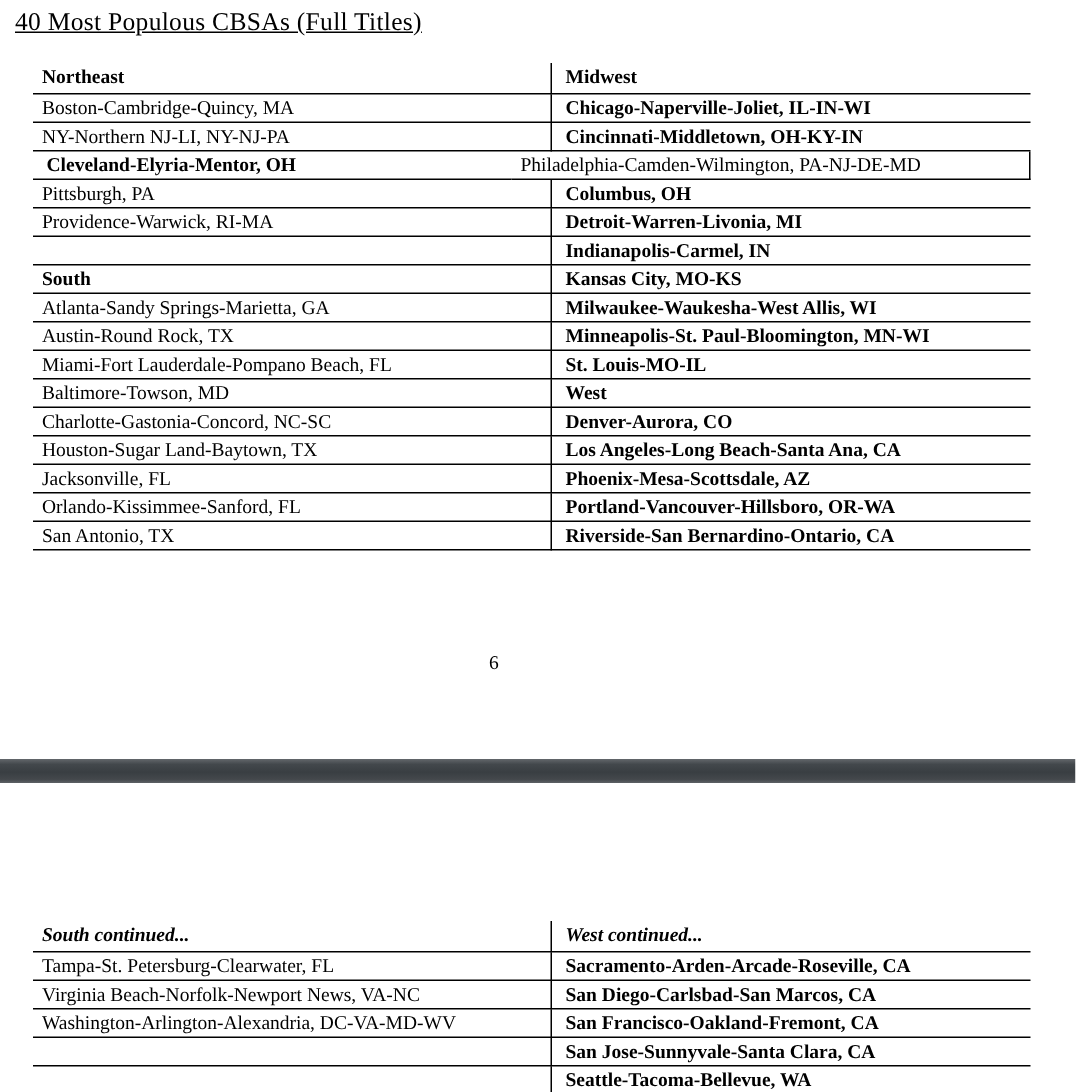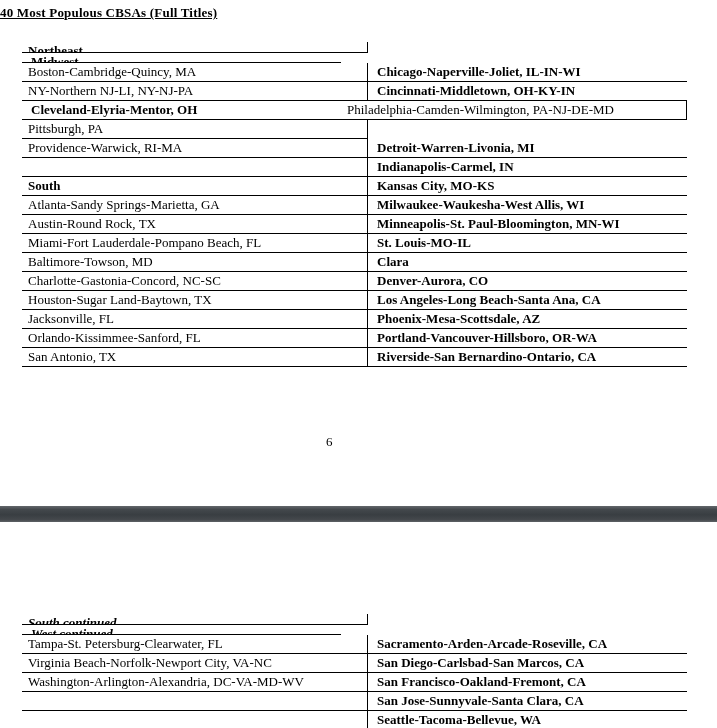--- a/index.html
+++ b/index.html
@@ -19,42 +19,42 @@
     position: absolute;
     left: 0;
     width: 717px;
     background: #ffffff;
   }
   #page1 { top: 0; height: 506px; }
   #page2 { top: 522px; height: 170px; }
 
   .doc-title {
     position: absolute;
-    left: 0;
+    left: 10px;
     top: 5px;
-    font-size: 13px;
-    font-weight: bold;
+    font-size: 17px;
+    font-weight: normal;
     text-decoration: underline;
     letter-spacing: 0.2px;
     white-space: nowrap;
   }
 
   .cbsa-table {
     position: absolute;
     left: 22px;
     width: 665px;
   }
   #table1 { top: 42px; }
   #table2 { top: 92px; } 
 
   .trow {
     display: flex;
     height: 19px;
   }
-  .trow.header-row { height: 21px; flex-direction: column; }
+  .trow.header-row { height: 21px; }
   .tcell {
     box-sizing: border-box;
     border-bottom: 1px solid #000000;
     font-size: 13px;
     line-height: 18px;
     white-space: nowrap;
     overflow: hidden;
   }
   .tcell.left {
     width: 346px;
@@ -103,20 +103,21 @@
       <div class="trow">
         <div class="tcell left item">NY-Northern NJ-LI, NY-NJ-PA</div>
         <div class="tcell right item">Cincinnati-Middletown, OH-KY-IN</div>
       </div>
       <div class="trow">
         <div class="tcell right item">Cleveland-Elyria-Mentor, OH</div>
         <div class="tcell left item">Philadelphia-Camden-Wilmington, PA-NJ-DE-MD</div>
       </div>
       <div class="trow">
         <div class="tcell left item">Pittsburgh, PA</div>
+        <div class="tcell right item">Columbus, OH</div>
       </div>
       <div class="trow">
         <div class="tcell left item">Providence-Warwick, RI-MA</div>
         <div class="tcell right item">Detroit-Warren-Livonia, MI</div>
       </div>
       <div class="trow">
         <div class="tcell left empty"></div>
         <div class="tcell right item">Indianapolis-Carmel, IN</div>
       </div>
       <div class="trow">
@@ -130,21 +131,21 @@
       <div class="trow">
         <div class="tcell left item">Austin-Round Rock, TX</div>
         <div class="tcell right item">Minneapolis-St. Paul-Bloomington, MN-WI</div>
       </div>
       <div class="trow">
         <div class="tcell left item">Miami-Fort Lauderdale-Pompano Beach, FL</div>
         <div class="tcell right item">St. Louis-MO-IL</div>
       </div>
       <div class="trow">
         <div class="tcell left item">Baltimore-Towson, MD</div>
-        <div class="tcell right header">Clara</div>
+        <div class="tcell right header">West</div>
       </div>
       <div class="trow">
         <div class="tcell left item">Charlotte-Gastonia-Concord, NC-SC</div>
         <div class="tcell right item">Denver-Aurora, CO</div>
       </div>
       <div class="trow">
         <div class="tcell left item">Houston-Sugar Land-Baytown, TX</div>
         <div class="tcell right item">Los Angeles-Long Beach-Santa Ana, CA</div>
       </div>
       <div class="trow">
@@ -170,21 +171,21 @@
   <div class="cbsa-table" id="table2">
       <div class="trow header-row">
         <div class="tcell left header-italic">South continued...</div>
         <div class="tcell right header-italic">West continued...</div>
       </div>
       <div class="trow">
         <div class="tcell left item">Tampa-St. Petersburg-Clearwater, FL</div>
         <div class="tcell right item">Sacramento-Arden-Arcade-Roseville, CA</div>
       </div>
       <div class="trow">
-        <div class="tcell left item">Virginia Beach-Norfolk-Newport City, VA-NC</div>
+        <div class="tcell left item">Virginia Beach-Norfolk-Newport News, VA-NC</div>
         <div class="tcell right item">San Diego-Carlsbad-San Marcos, CA</div>
       </div>
       <div class="trow">
         <div class="tcell left item">Washington-Arlington-Alexandria, DC-VA-MD-WV</div>
         <div class="tcell right item">San Francisco-Oakland-Fremont, CA</div>
       </div>
       <div class="trow">
         <div class="tcell left empty"></div>
         <div class="tcell right item">San Jose-Sunnyvale-Santa Clara, CA</div>
       </div>

